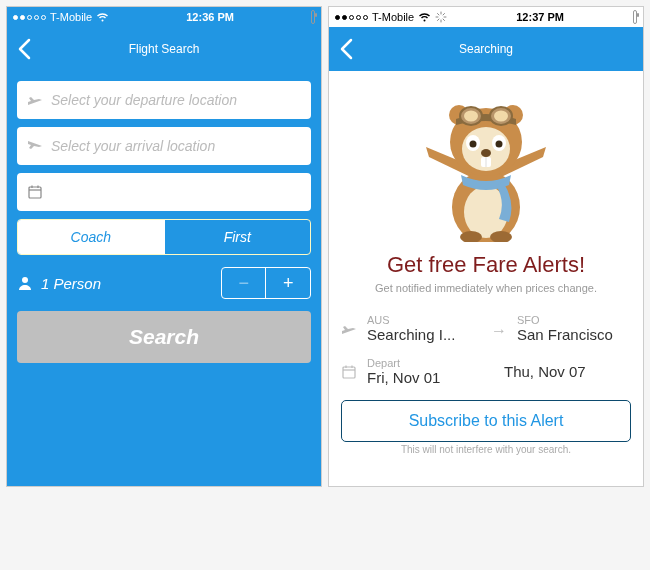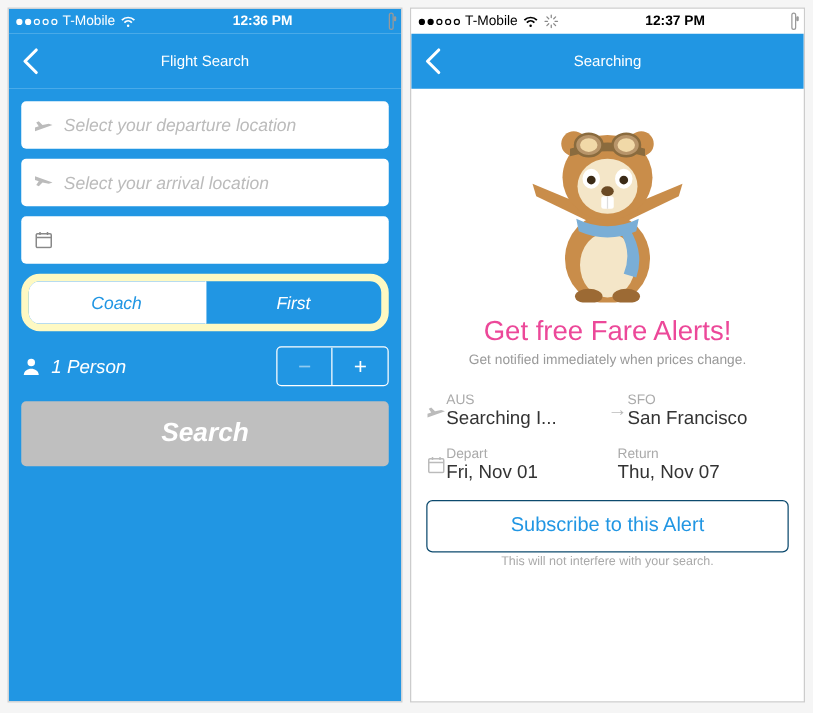--- a/index.html
+++ b/index.html
@@ -5,21 +5,21 @@
   * { box-sizing: border-box; margin: 0; padding: 0; }
   body {
     font-family: -apple-system, "Helvetica Neue", Helvetica, Arial, sans-serif;
     background: #f5f5f5;
     padding: 6px;
     display: flex;
     gap: 6px;
   }
   .phone {
     width: 316px;
-    height: 556px;
+    height: 481px;
     background: #fff;
     border: 1px solid #ccc;
     overflow: hidden;
     display: flex;
     flex-direction: column;
   }
   .phone.left .body-area { background: #2196e3; }
 
   
   .status-bar {
@@ -63,22 +63,22 @@
   .field {
     background:#fff; border-radius:4px; height:38px;
     display:flex; align-items:center; padding:0 10px; margin-bottom:8px;
     gap:8px;
   }
   .field-icon { color:#999; font-size:14px; width:16px; display:flex; justify-content:center;}
   .field-text { color:#bbb; font-size:14px; }
   .field-text.dark { color:#333; }
 
   .seg {
-    display:flex; border-radius:15px; overflow:hidden; margin-bottom:12px;
-    border:6px solid #fef9c3;
+    display:flex; border-radius:4px; overflow:hidden; margin-bottom:12px;
+    border:1px solid #fef9c3;
   }
   .seg-item {
     flex:1; text-align:center; padding:9px 0; font-size:14px;
     color:#fff; border-right:1px solid #fff;
   }
   .seg-item:last-child { border-right:none; }
   .seg-item.active { background:#fff; color:#2196e3; }
 
   .person-row {
     display:flex; align-items:center; justify-content:space-between;
@@ -90,23 +90,23 @@
   .stepper-btn.minus { border-right:1px solid #fff; color:rgba(255,255,255,0.5);}
 
   .search-btn {
     background:#bfbfbf; color:#fff; text-align:center; font-size:21px; font-weight:600;
     padding:14px 0; border-radius:4px;
   }
 
   
   .body-right { padding:10px 12px 0 12px; }
   .mascot-wrap { display:flex; justify-content:center; padding:6px 0 10px 0;}
-  .big-title { text-align:center; color:#ec4899; font-size:22px; font-weight:400; margin-bottom:4px;}
+  .big-title { text-align:center; color:#7f1d1d; font-size:22px; font-weight:400; margin-bottom:4px;}
   .sub { text-align:center; color:#999; font-size:11px; margin-bottom:20px;}
-  .trip-row { display:flex; align-items:center; margin-bottom:14px;}
+  .trip-row { display:flex; align-items:center; gap:10px; margin-bottom:14px;}
   .trip-icon { color:#bbb; width:16px; font-size:14px; display:flex; justify-content:center;}
   .trip-col { flex:1; min-width:0;}
   .trip-small { color:#aaa; font-size:11px; }
   .trip-big { color:#333; font-size:15px; white-space:nowrap; overflow:hidden; text-overflow:ellipsis;}
   .arrow { color:#bbb; font-size:16px; }
   .sub-btn {
     border:1px solid #0c4a6e; color:#2196e3; text-align:center;
     padding:11px 0; border-radius:5px; font-size:16px; margin-top:10px;
   }
   .foot-note { text-align:center; color:#aaa; font-size:10px; margin-top:2px;}
@@ -315,21 +315,20 @@
             <line x1="1" y1="5" x2="13" y2="5" stroke="#bbb" stroke-width="1.2"></line>
             <line x1="4" y1="0.5" x2="4" y2="3" stroke="#bbb" stroke-width="1.2"></line>
             <line x1="10" y1="0.5" x2="10" y2="3" stroke="#bbb" stroke-width="1.2"></line>
           </svg>
       </span>
       <div class="trip-col">
         <div class="trip-small">Depart</div>
         <div class="trip-big">Fri, Nov 01</div>
       </div>
       <div class="trip-col">
-        <div class="trip-small">Return</div>
         <div class="trip-big">Thu, Nov 07</div>
       </div>
     </div>
 
     <div class="sub-btn">Subscribe to this Alert</div>
     <div class="foot-note">This will not interfere with your search.</div>
   </div>
 </div>
 
 </body></html>

